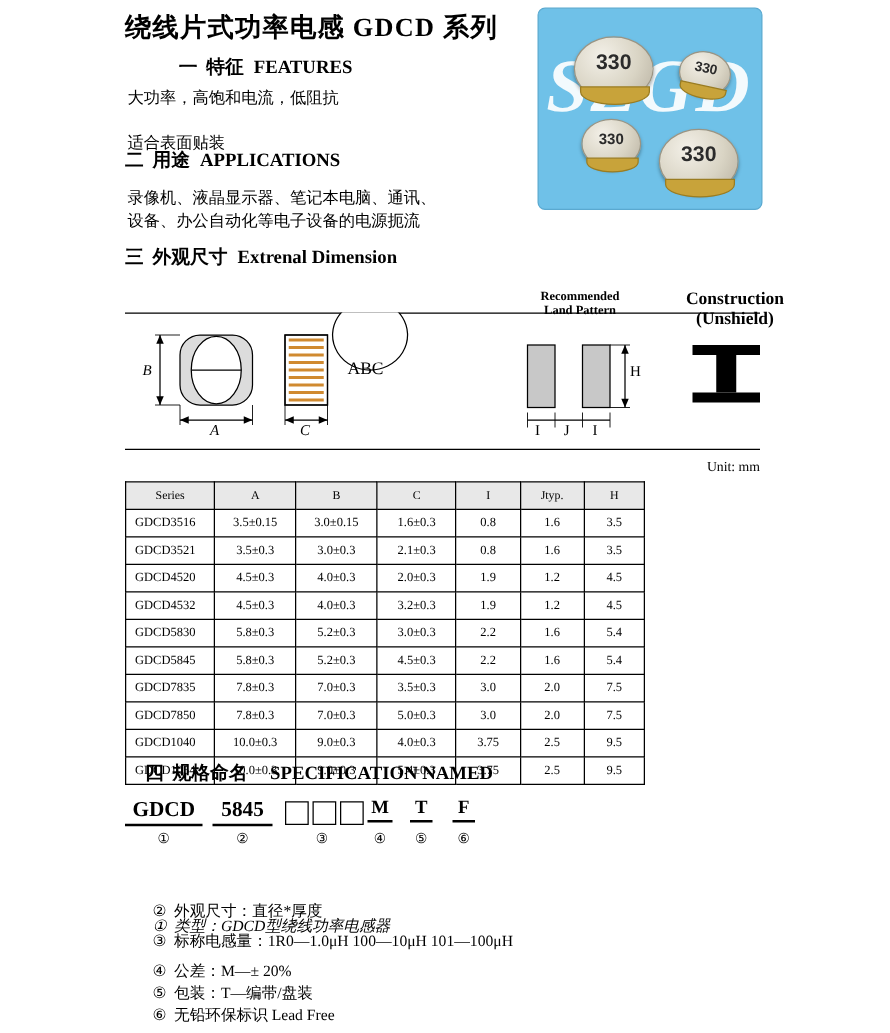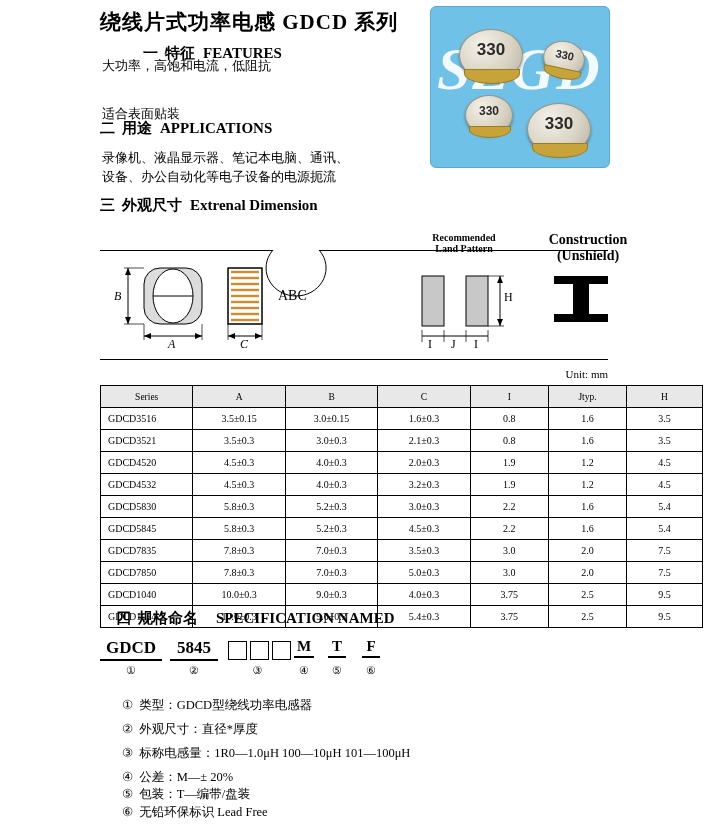--- a/index.html
+++ b/index.html
@@ -128,21 +128,21 @@
     right: 104px;
     top: 368px;
     font-size: 11px;
     font-family: "Liberation Serif", serif;
   }
   
   table.spec {
     position: absolute;
     left: 100px;
     top: 385px;
-    width: 603px;
+    width: 416px;
     border-collapse: collapse;
     font-size: 10px;
     font-family: "Liberation Serif", serif;
   }
   table.spec th, table.spec td {
     border: 1px solid #000;
     text-align: center;
     height: 21px;
     padding: 0;
     font-weight: normal;
@@ -222,21 +222,21 @@
     </div>
     <div class="coil" id="coil4">
       <div class="lbl">330</div>
       <div class="base"></div>
     </div>
   </div>
 
   <div class="section-head" style="left:116px; top:44px;margin-left:27px;">
     <span class="num">一</span><span>特征</span><span class="en">FEATURES</span>
   </div>
-  <div class="body-text" style="left:102px; top:56px;">大功率，高饱和电流，低阻抗</div>
+  <div class="body-text" style="left:102px; top:68px;">大功率，高饱和电流，低阻抗</div>
   <div class="body-text" style="left:102px; top:104px;">适合表面贴装</div>
 
   <div class="section-head" style="left:100px; top:119px;">
     <span class="num">二</span><span>用途</span><span class="en">APPLICATIONS</span>
   </div>
   <div class="body-text" style="left:102px; top:148px;">录像机、液晶显示器、笔记本电脑、通讯、</div>
   <div class="body-text" style="left:102px; top:167px;text-align:right;">设备、办公自动化等电子设备的电源扼流</div>
 
   <div class="section-head" style="left:100px; top:196px;">
     <span class="num">三</span><span>外观尺寸</span><span class="en">Extrenal Dimension</span>
@@ -481,21 +481,21 @@
     </div>
 
     <div class="sn-circ" style="left:100px; top:26px; width:62px;">①</div>
     <div class="sn-circ" style="left:170px; top:26px; width:48px;">②</div>
     <div class="sn-circ" style="left:228px; top:26px; width:59px;">③</div>
     <div class="sn-circ" style="left:294px; top:26px; width:20px;">④</div>
     <div class="sn-circ" style="left:328px; top:26px; width:18px;">⑤</div>
     <div class="sn-circ" style="left:362px; top:26px; width:18px;">⑥</div>
   </div>
 
-  <div class="note" style="left:122px; top:697px;">
+  <div class="note" style="left:122px; top:733px;font-style:italic;">
     <span class="c">①</span><span>类型：GDCD型绕线功率电感器</span>
   </div>
   <div class="note" style="left:122px; top:721px;">
     <span class="c">②</span><span>外观尺寸：直径*厚度</span>
   </div>
   <div class="note" style="left:122px; top:745px;">
     <span class="c">③</span><span>标称电感量：1R0—1.0μH    100—10μH    101—100μH</span>
   </div>
   <div class="note" style="left:122px; top:769px;">
     <span class="c">④</span><span>公差：M—± 20%</span>

